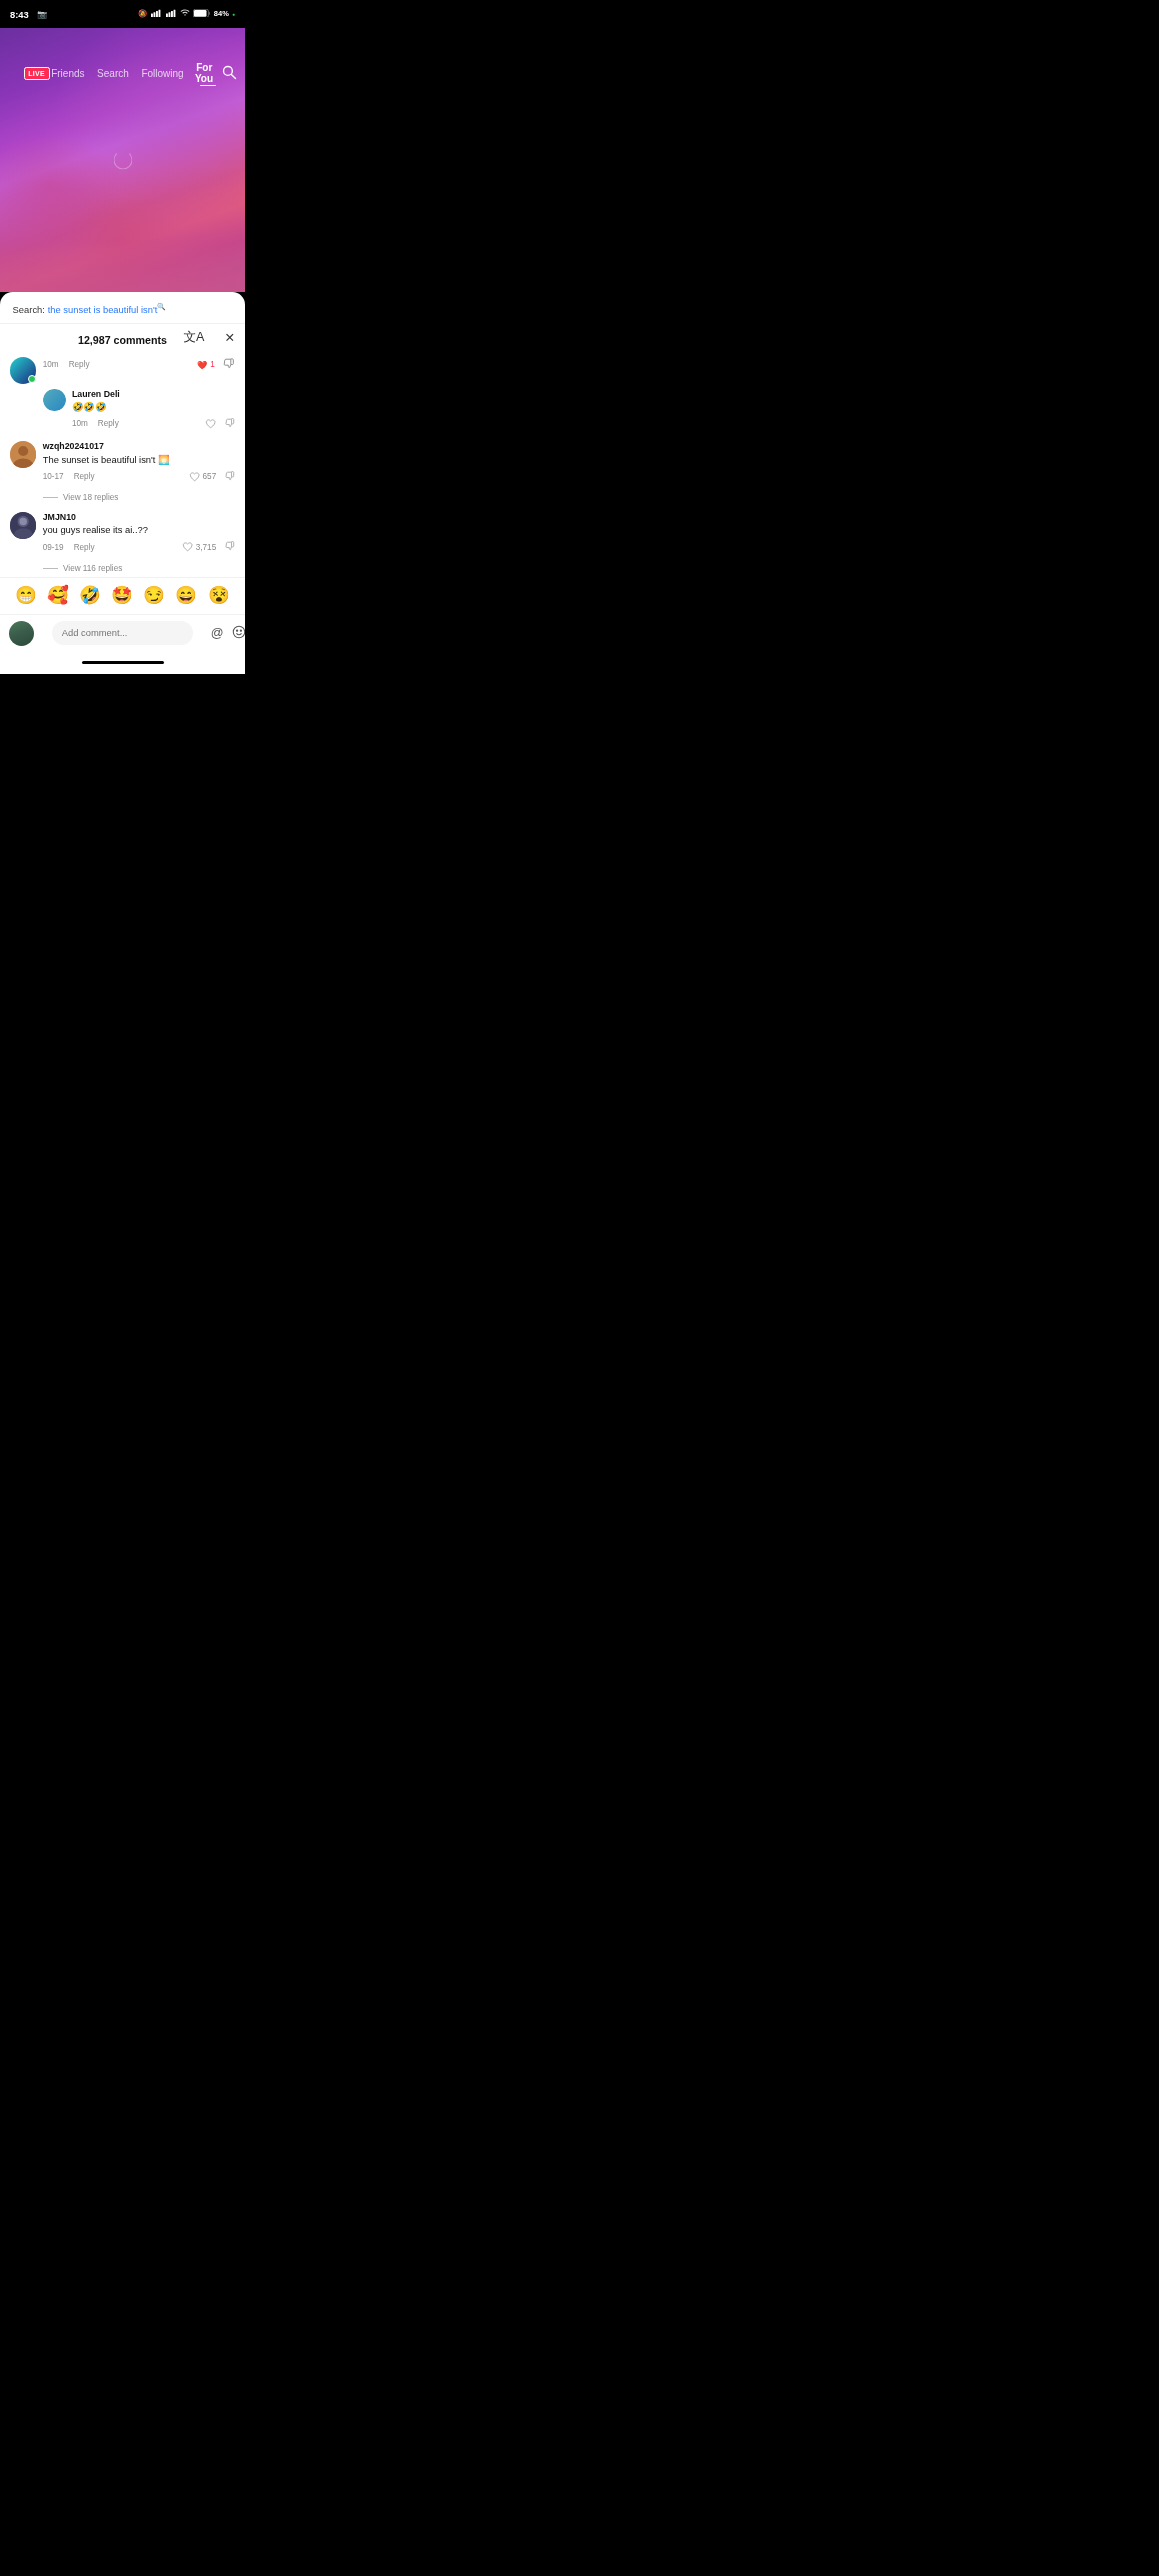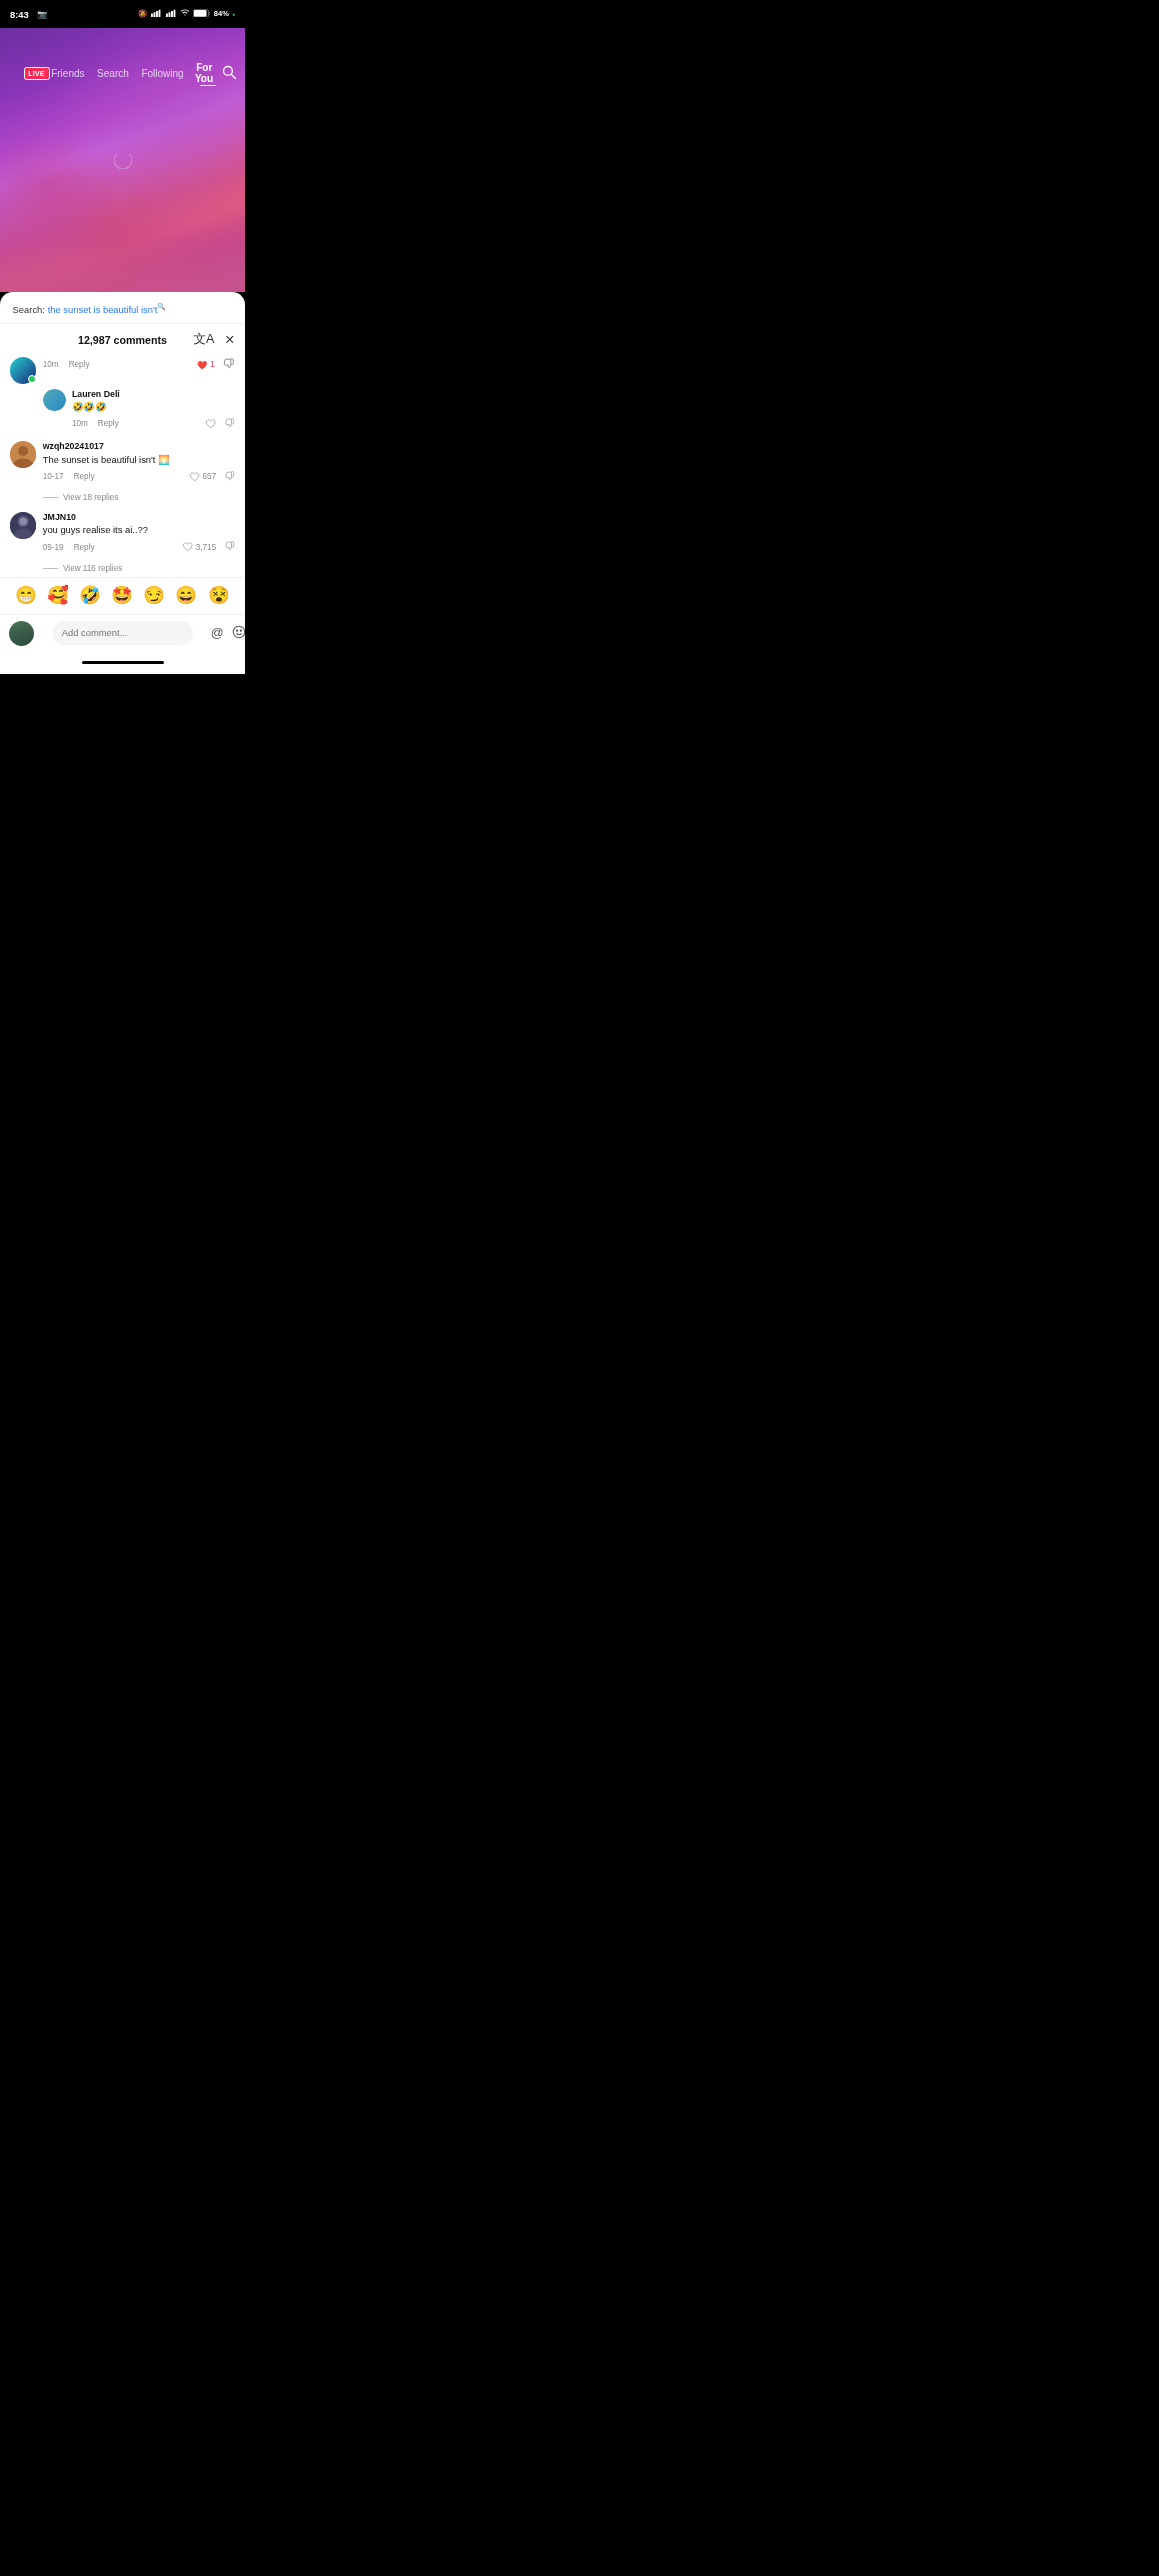--- a/index.html
+++ b/index.html
@@ -149,36 +149,36 @@
       font-size: 9.4px;
       color: #333;
     }
     .search-query {
       color: #2979ff;
       font-size: 9.4px;
     }
 
     .comments-header {
       display: flex;
-      align-items: center;
+      align-items: flex-end;
       justify-content: center;
       padding: 10px 12.6px 7.5px;
       position: relative;
     }
     .comments-count {
       font-size: 10.7px;
       font-weight: 600;
       color: #111;
       text-align: center;
       flex: 1;
     }
     .comments-actions {
       display: flex;
       align-items: center;
-      gap: 10px;
+      gap: 20px;
       position: absolute;
       right: 10px;
     }
     .translate-btn, .close-btn {
       cursor: pointer;
       color: #333;
       font-size: 12.6px;
     }
 
     

